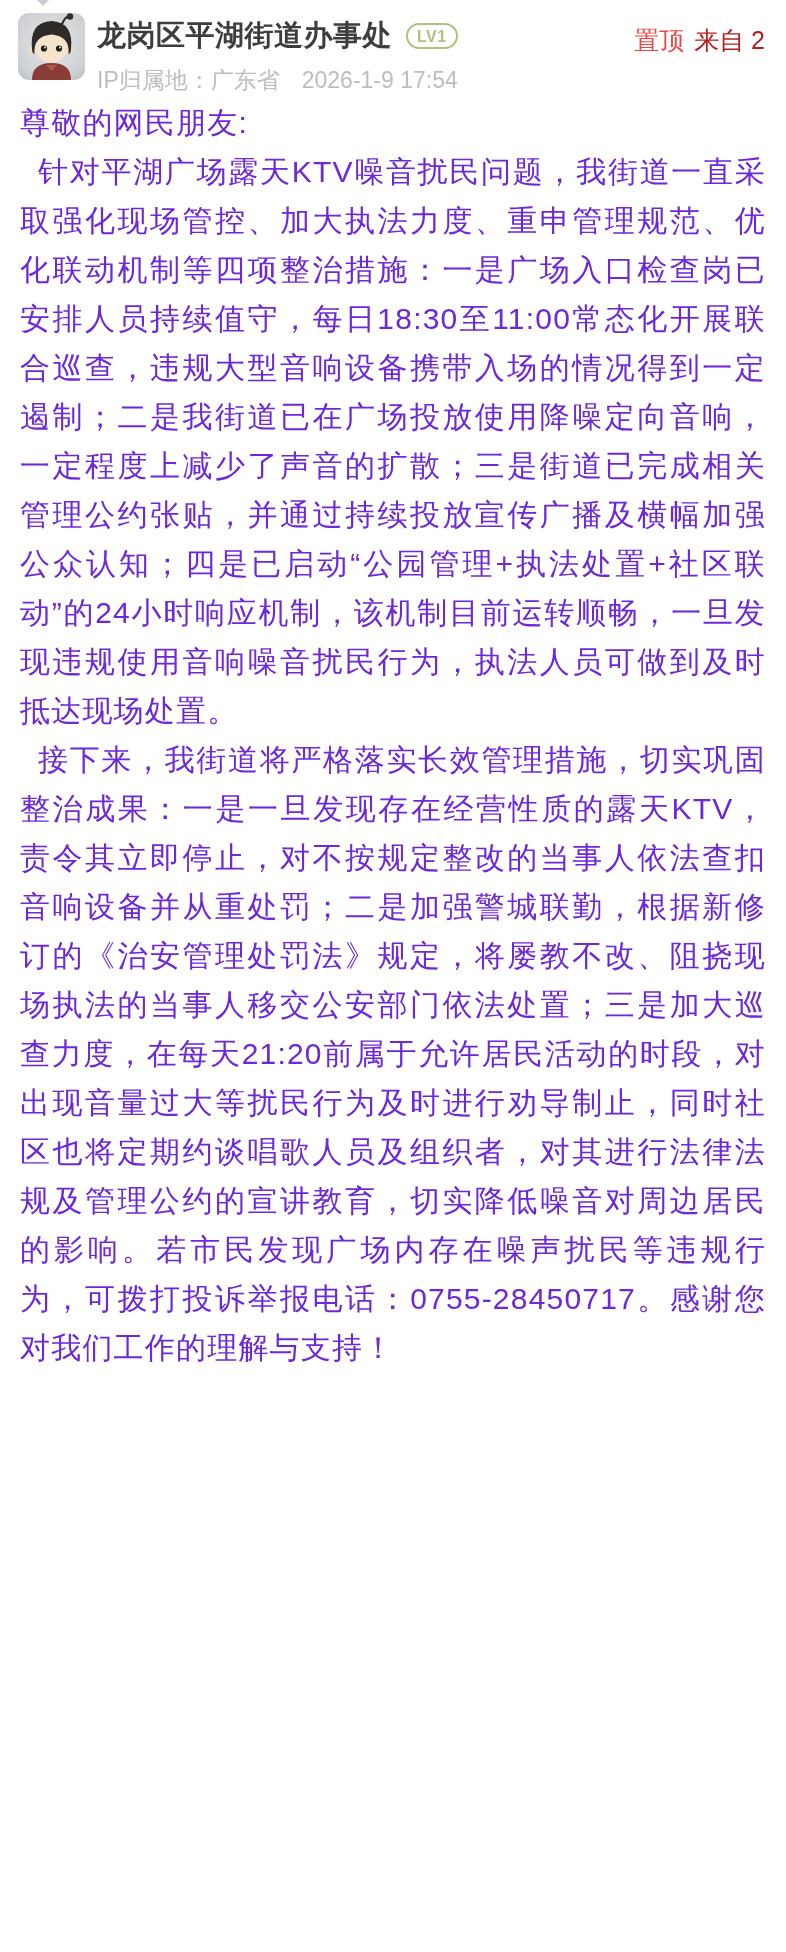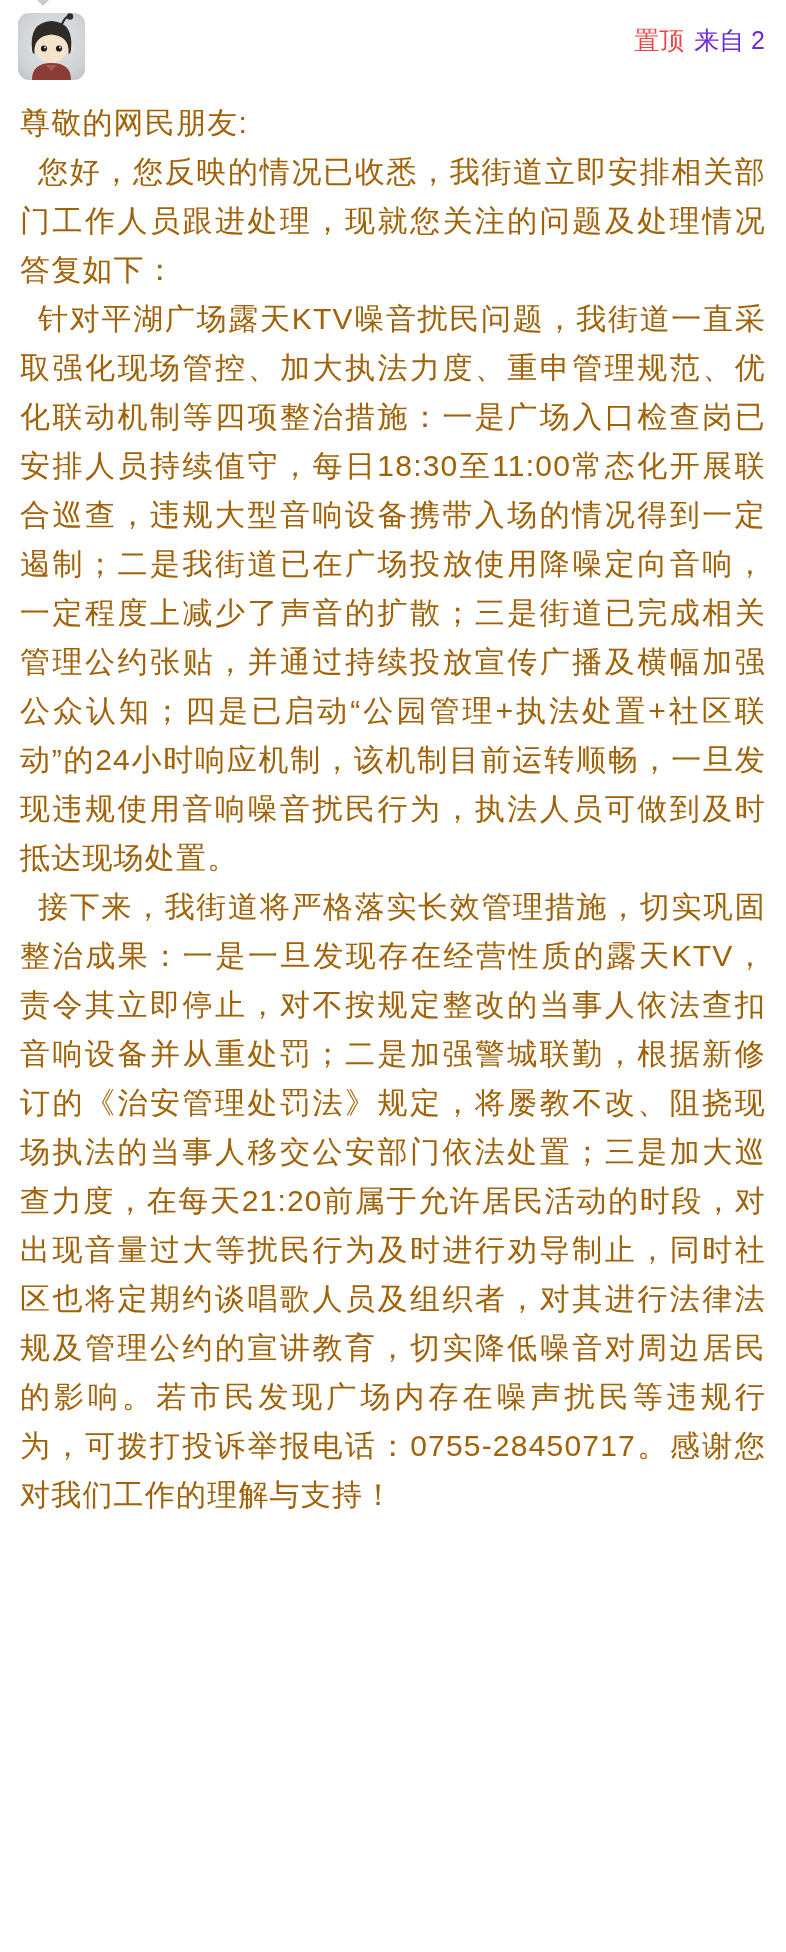--- a/index.html
+++ b/index.html
@@ -64,29 +64,29 @@
     white-space: nowrap;
   }
   .meta-line .timestamp { margin-left: 22px; }
   .right-meta {
     position: absolute;
     right: 21px; top: 24px;
     font-size: 25px;
     white-space: nowrap;
   }
   .pinned-label { color: #ef4444; }
-  .source-label { color: #6d28d9; margin-left: 10px; cursor: pointer; }
+  .source-label { color: #b91c1c; margin-left: 10px; cursor: pointer; }
   .post-body {
     padding: 18px 20px 0 20px;
   }
   .post-body p {
     margin: 0;
     font-size: 30px;
     line-height: 49px;
-    color: #a16207;
+    color: #6d28d9;
     letter-spacing: 1.2px;
     text-align: justify;
   }
   .post-body p.indent { text-indent: 18px; }
 </style>
 </head>
 <body>
 
 <div class="page">
 
@@ -118,27 +118,35 @@
         <path d="M44,11 q3,-7 7,-8" stroke="#2f2b29" stroke-width="2.2" fill="none" stroke-linecap="round"></path>
         <circle cx="52" cy="3.5" r="3.2" fill="#2f2b29"></circle>
 
         <circle cx="26" cy="35.5" r="3.1" fill="#1e1e1e"></circle>
         <circle cx="41" cy="35.5" r="3.1" fill="#1e1e1e"></circle>
         <circle cx="27" cy="34.5" r="0.9" fill="#ffffff"></circle>
         <circle cx="42" cy="34.5" r="0.9" fill="#ffffff"></circle>
       </svg>
     </div>
 
+    <div class="author-block">
+      <div class="author-line">
+        <span class="author">龙岗区平湖街道办事处</span>
+        <span class="level-badge">LV1</span>
+      </div>
+      <div class="meta-line">
+        <span>IP归属地：广东省</span><span class="timestamp">2026-1-9 17:54</span>
+      </div>
+    </div>
 
     <div class="right-meta">
       <span class="pinned-label">置顶</span><span class="source-label">来自 2</span>
     </div>
 
   </header>
 
   <main class="post-body">
     <p>尊敬的网民朋友:</p>
-    <p class="indent">您好，您反映的情况已收悉，我街道立即安排相关部门工作人员跟进处理，现就您关注的问题及处理情况答复如下：</p>
     <p class="indent">针对平湖广场露天KTV噪音扰民问题，我街道一直采取强化现场管控、加大执法力度、重申管理规范、优化联动机制等四项整治措施：一是广场入口检查岗已安排人员持续值守，每日18:30至11:00常态化开展联合巡查，违规大型音响设备携带入场的情况得到一定遏制；二是我街道已在广场投放使用降噪定向音响，一定程度上减少了声音的扩散；三是街道已完成相关管理公约张贴，并通过持续投放宣传广播及横幅加强公众认知；四是已启动“公园管理+执法处置+社区联动”的24小时响应机制，该机制目前运转顺畅，一旦发现违规使用音响噪音扰民行为，执法人员可做到及时抵达现场处置。</p>
     <p class="indent">接下来，我街道将严格落实长效管理措施，切实巩固整治成果：一是一旦发现存在经营性质的露天KTV，责令其立即停止，对不按规定整改的当事人依法查扣音响设备并从重处罚；二是加强警城联勤，根据新修订的《治安管理处罚法》规定，将屡教不改、阻挠现场执法的当事人移交公安部门依法处置；三是加大巡查力度，在每天21:20前属于允许居民活动的时段，对出现音量过大等扰民行为及时进行劝导制止，同时社区也将定期约谈唱歌人员及组织者，对其进行法律法规及管理公约的宣讲教育，切实降低噪音对周边居民的影响。若市民发现广场内存在噪声扰民等违规行为，可拨打投诉举报电话：0755-28450717。感谢您对我们工作的理解与支持！</p>
   </main>
 
 </div>
 
 </body></html>

